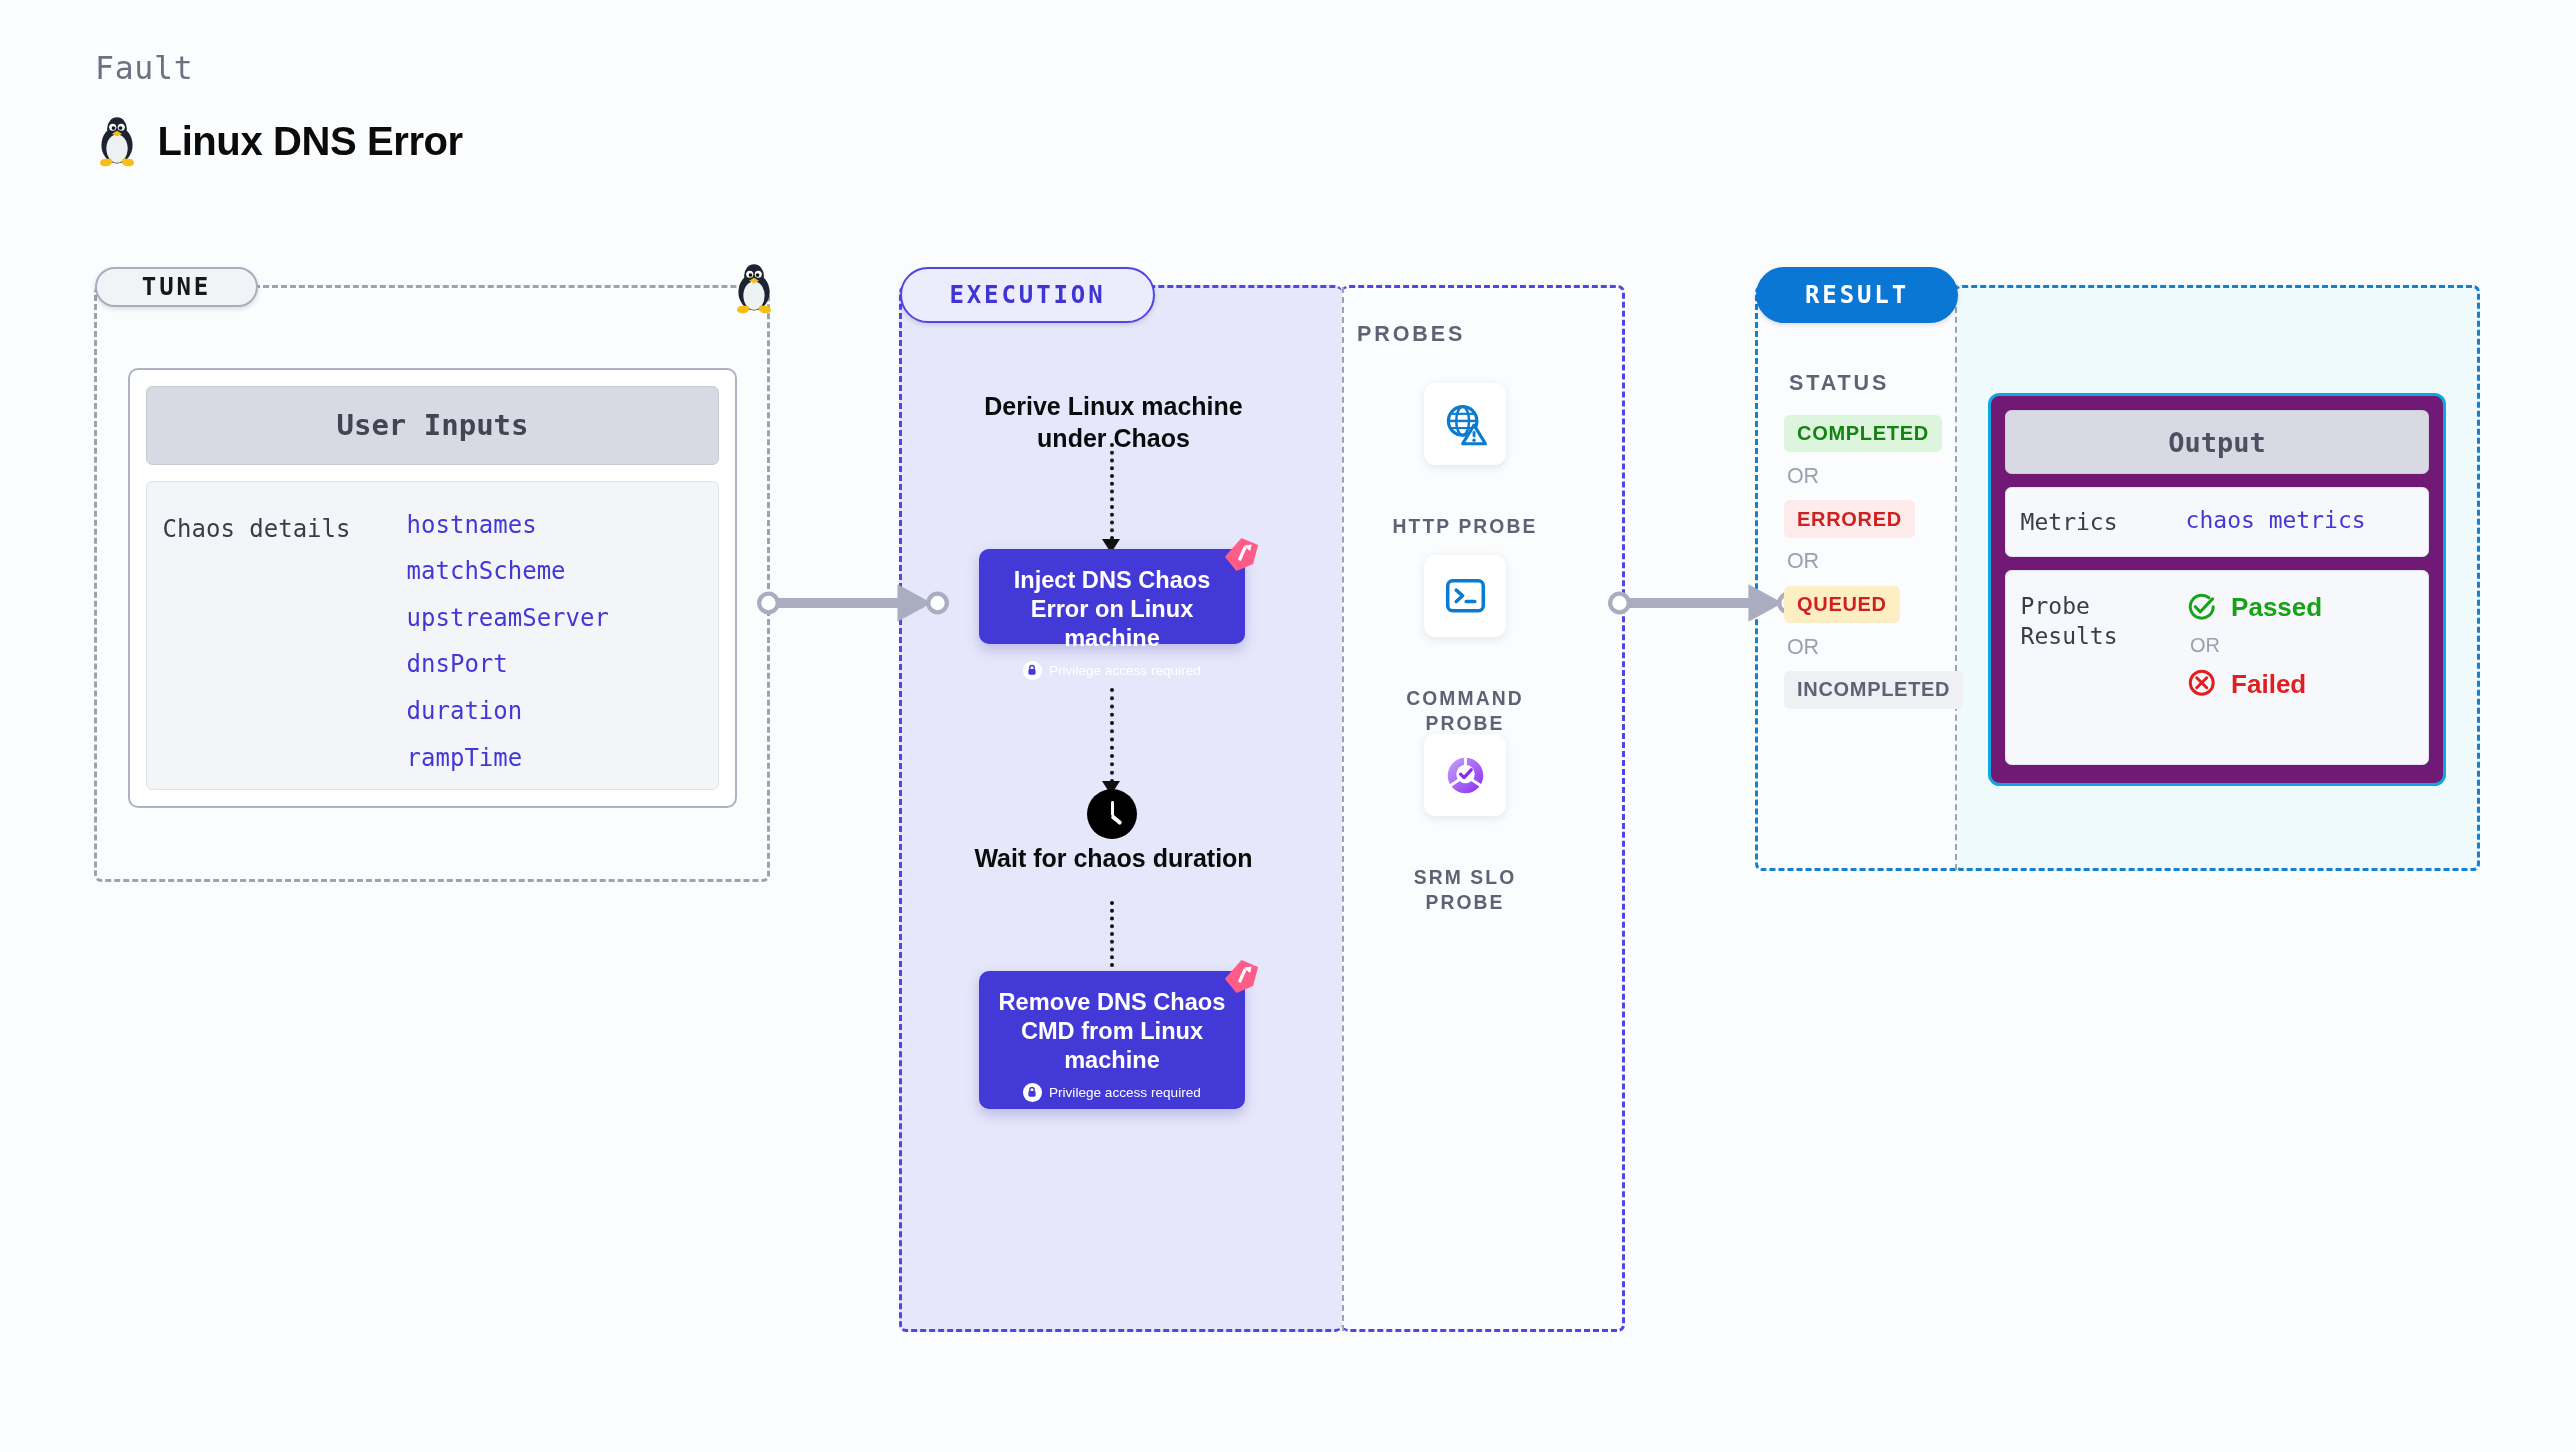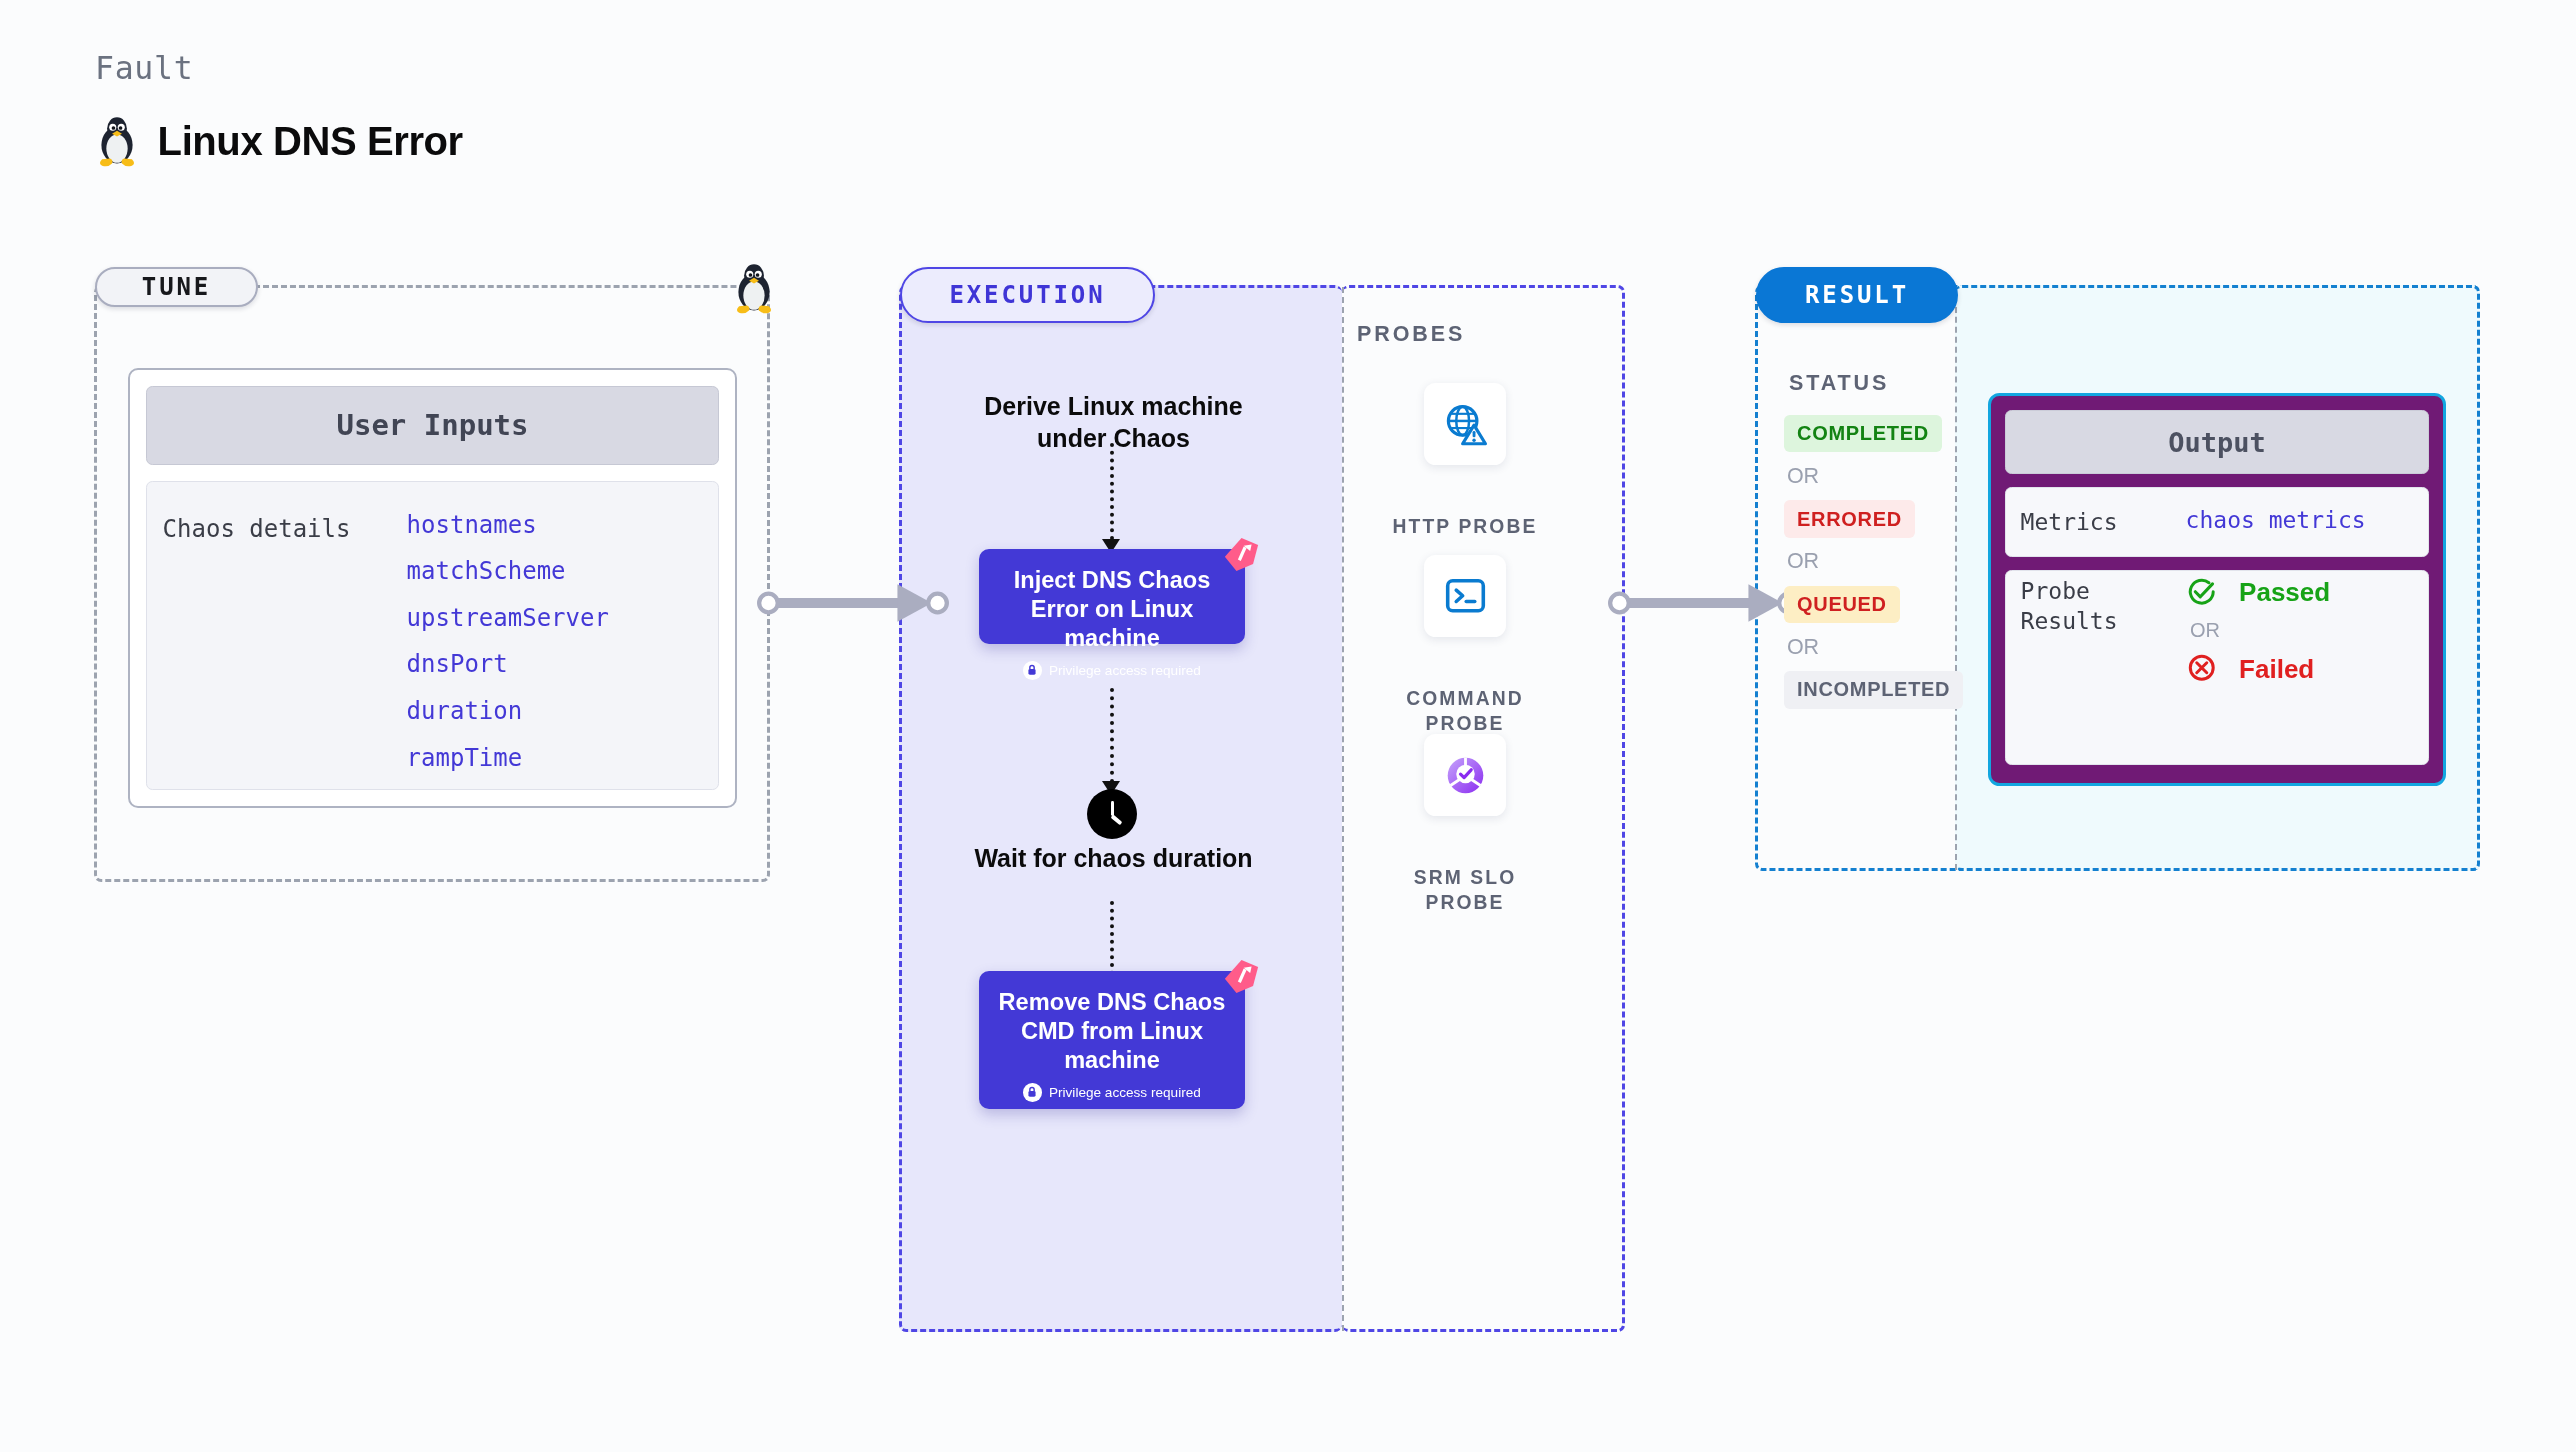--- a/index.html
+++ b/index.html
@@ -266,22 +266,22 @@
   }
   .out-key {
     font-family: "DejaVu Sans Mono", monospace;
     font-size: 23px; color: #3a3d47; width: 165px;
     line-height: 1.32;
   }
   .out-val-metrics {
     font-family: "DejaVu Sans Mono", monospace;
     font-size: 23px; color: #4338d6;
   }
-  .row-probes { height: 195px; padding-top: 5px; }
-  .probe-result { display: flex; align-items: center; gap: 22px; }
+  .row-probes { height: 195px; padding-top: 20px; }
+  .probe-result { display: flex; align-items: center; gap: 14px; }
   .pr-text { font-size: 26px; font-weight: 700; }
   .pr-pass { color: #17a317; }
   .pr-fail { color: #e02020; }
   .pr-or {
     font-size: 20px; color: #9aa0af; padding: 10px 0 10px 4.3px;
   }
 </style>
 </head>
 <body>
 

